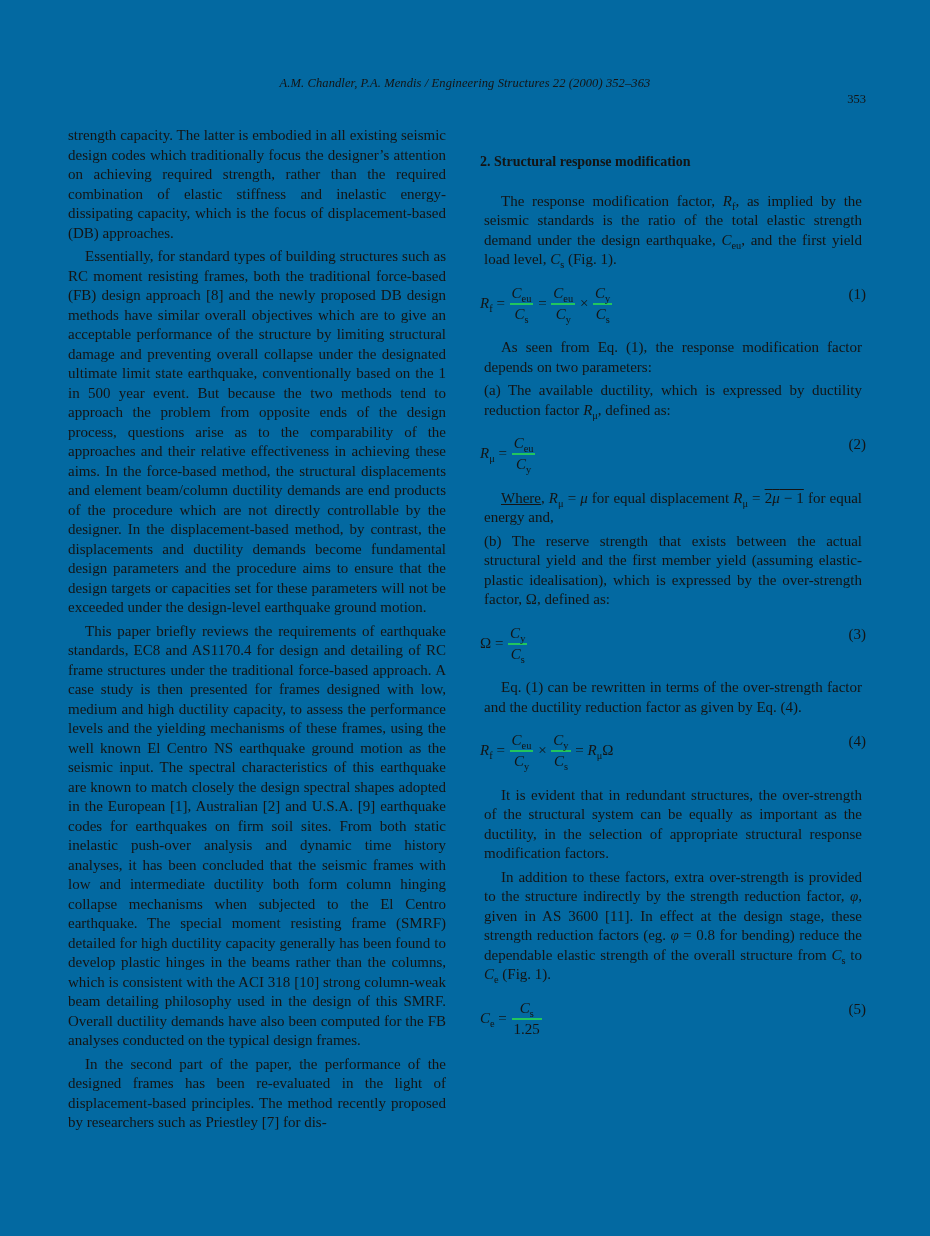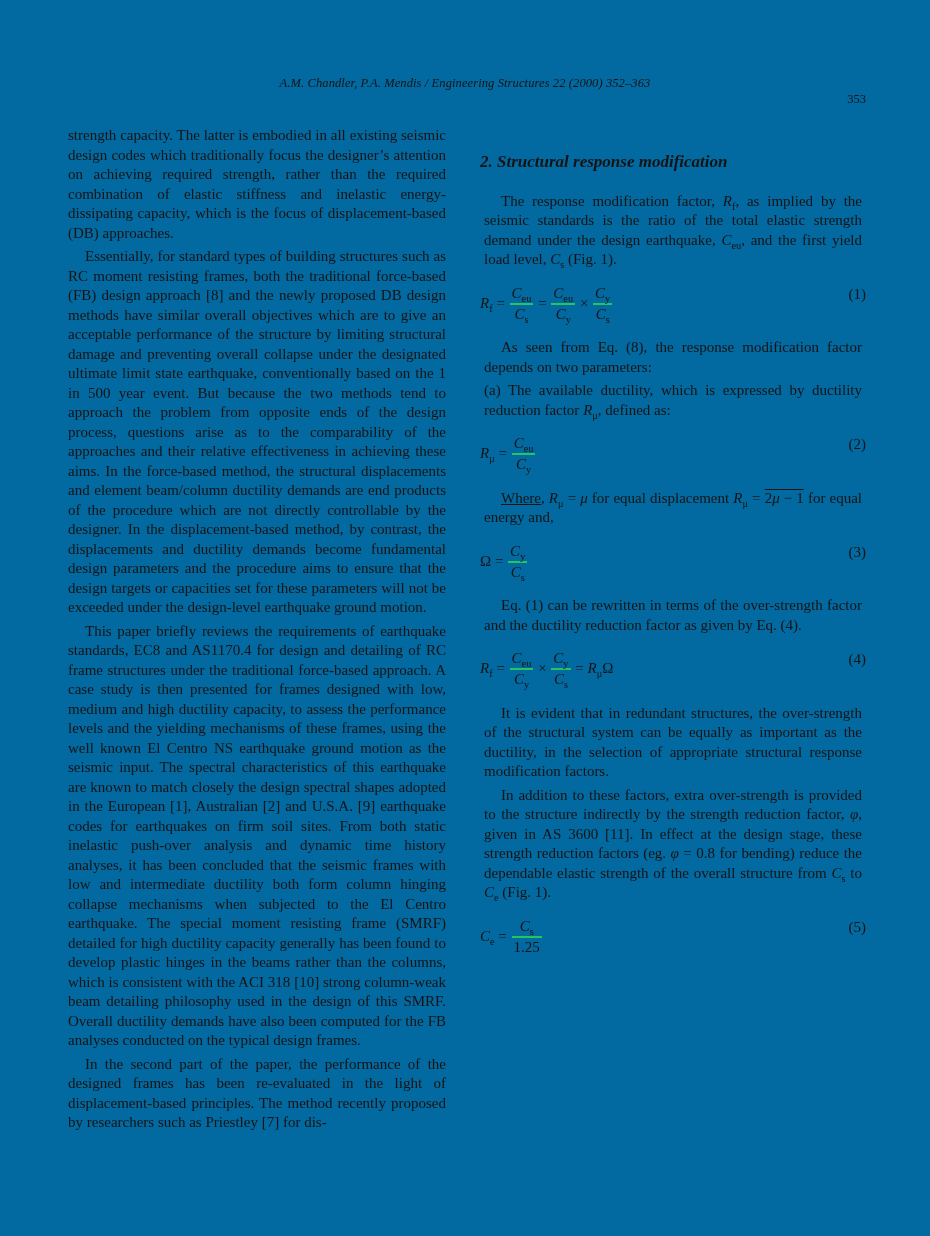--- a/index.html
+++ b/index.html
@@ -38,25 +38,24 @@
   .col {
     width:386px;
     font-size:15px;
     line-height:19.5px;
     text-align:justify;
   }
   p { margin:4px; }
   p.indent { text-indent:17px; }
   p.flush { text-indent:0; }
   h2.section {
-    font-size:17px;
+    font-size:14px;
     font-weight:bold;
     text-align:left;
     margin:30px 0 20px 0;
-    font-style:italic;
   }
   .equation {
     display:flex;
     align-items:flex-start;
     margin:15px 0;
   }
   .eq-body { flex:1; text-align:left; }
   .eq-num { margin-left:8px; }
   .frac {
     display:inline-block;
@@ -102,29 +101,30 @@
 
       <h2 class="section">2. Structural response modification</h2>
 
       <p class="indent">The response modification factor, <i>R</i><sub>f</sub>, as implied by the seismic standards is the ratio of the total elastic strength demand under the design earthquake, <i>C</i><sub>eu</sub>, and the first yield load level, <i>C</i><sub>s</sub> (Fig. 1).</p>
 
       <div class="equation">
         <span class="eq-body"><i>R</i><sub>f</sub> = <span class="frac"><span class="num"><i>C</i><sub>eu</sub></span><span class="den"><i>C</i><sub>s</sub></span></span> = <span class="frac"><span class="num"><i>C</i><sub>eu</sub></span><span class="den"><i>C</i><sub>y</sub></span></span> × <span class="frac"><span class="num"><i>C</i><sub>y</sub></span><span class="den"><i>C</i><sub>s</sub></span></span></span>
         <span class="eq-num">(1)</span>
       </div>
 
-      <p class="indent">As seen from Eq. (8), the response modification factor depends on two parameters:</p>
+      <p class="indent">As seen from Eq. (1), the response modification factor depends on two parameters:</p>
       <p class="flush">(a) The available ductility, which is expressed by ductility reduction factor <i>R</i><sub>μ</sub>, defined as:</p>
 
       <div class="equation">
         <span class="eq-body"><i>R</i><sub>μ</sub> = <span class="frac"><span class="num"><i>C</i><sub>eu</sub></span><span class="den"><i>C</i><sub>y</sub></span></span></span>
         <span class="eq-num">(2)</span>
       </div>
 
       <p class="indent"><span class="u">Where,</span> <i>R</i><sub>μ</sub> = <i>μ</i> for equal displacement <i>R</i><sub>μ</sub> = <span class="ovl">2<i>μ</i> − 1</span> for equal energy and,</p>
+      <p class="flush">(b) The reserve strength that exists between the actual structural yield and the first member yield (assuming elastic-plastic idealisation), which is expressed by the over-strength factor, Ω, defined as:</p>
 
       <div class="equation">
         <span class="eq-body">Ω = <span class="frac"><span class="num"><i>C</i><sub>y</sub></span><span class="den"><i>C</i><sub>s</sub></span></span></span>
         <span class="eq-num">(3)</span>
       </div>
 
       <p class="indent">Eq. (1) can be rewritten in terms of the over-strength factor and the ductility reduction factor as given by Eq. (4).</p>
 
       <div class="equation">
         <span class="eq-body"><i>R</i><sub>f</sub> = <span class="frac"><span class="num"><i>C</i><sub>eu</sub></span><span class="den"><i>C</i><sub>y</sub></span></span> × <span class="frac"><span class="num"><i>C</i><sub>y</sub></span><span class="den"><i>C</i><sub>s</sub></span></span> = <i>R</i><sub>μ</sub>Ω</span>

